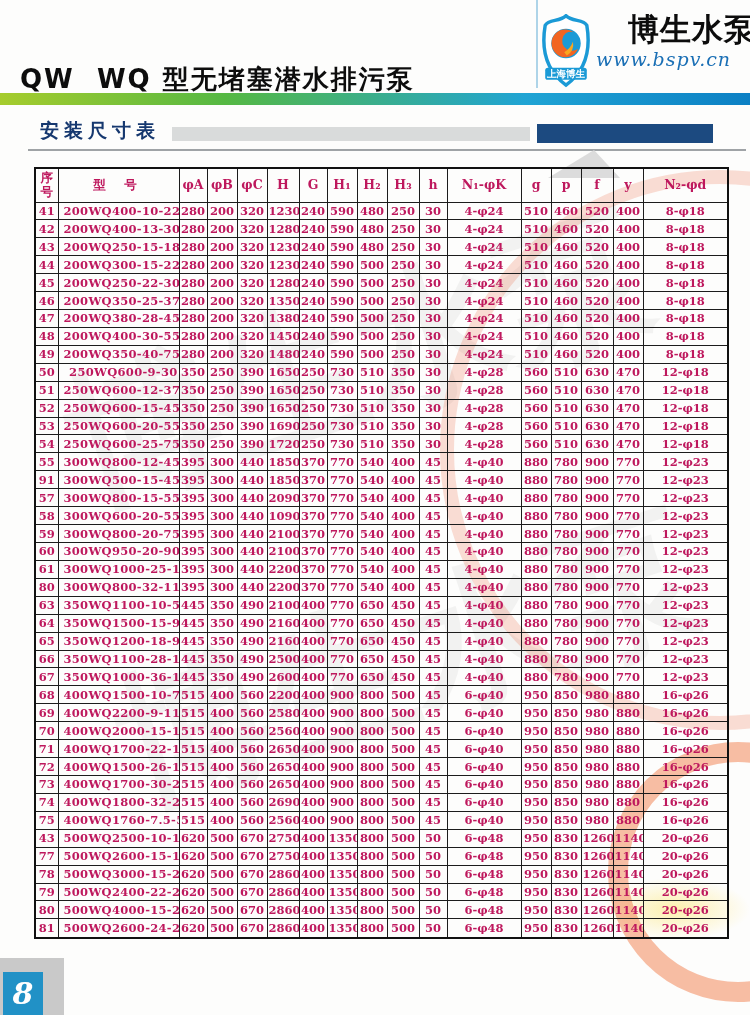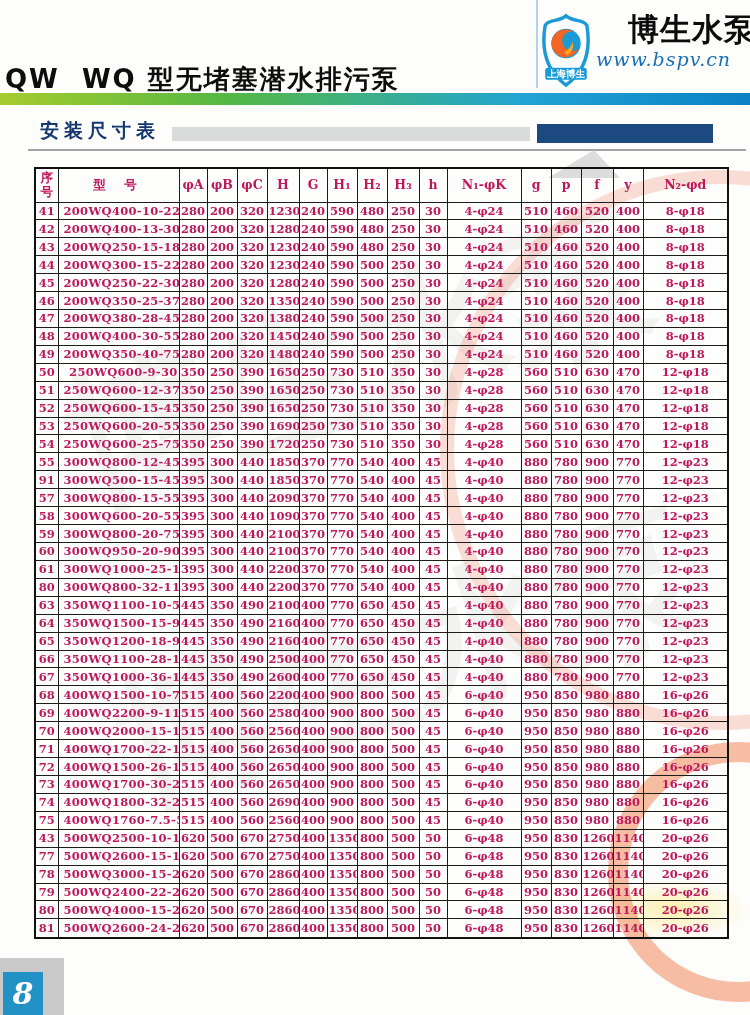--- a/index.html
+++ b/index.html
@@ -1,21 +1,21 @@
 <!DOCTYPE html>
 <html><head>
 <meta charset="utf-8">
 <style>
   * { margin:0; padding:0; box-sizing:border-box; }
   body { background:#ffffff; font-family:"DejaVu Serif","DejaVu Sans",serif; }
   .page { position:relative; width:750px; height:1015px; background:#fdfdfc; overflow:hidden; }
 
   
   .page-title {
-    position:absolute; left:5px; top:62px;
+    position:absolute; left:20px; top:62px;
     font-family:"DejaVu Sans","Liberation Sans",sans-serif;
     font-weight:900; font-size:26px; color:#0d0d0d;
     letter-spacing:2px; white-space:pre;
   }
   .logo-divider { position:absolute; left:536px; top:0; width:2px; height:88px; background:#aed4e8; }
   .logo { position:absolute; right:6px; top:12px; width:204px; height:84px; display:flex; align-items:flex-start; }
   .logo-shield { flex:0 0 auto; margin-top:2px; }
   .logo-text { margin-left:4px; }
   .brand-row { font-family:"DejaVu Sans",sans-serif; font-weight:900; font-size:31px; color:#0c0c0c; line-height:1.1; letter-spacing:1px; white-space:nowrap;margin-left:32px; }
   .brand-row .reg { font-size:12px; vertical-align:top; font-weight:700; position:relative; top:-4px; }

